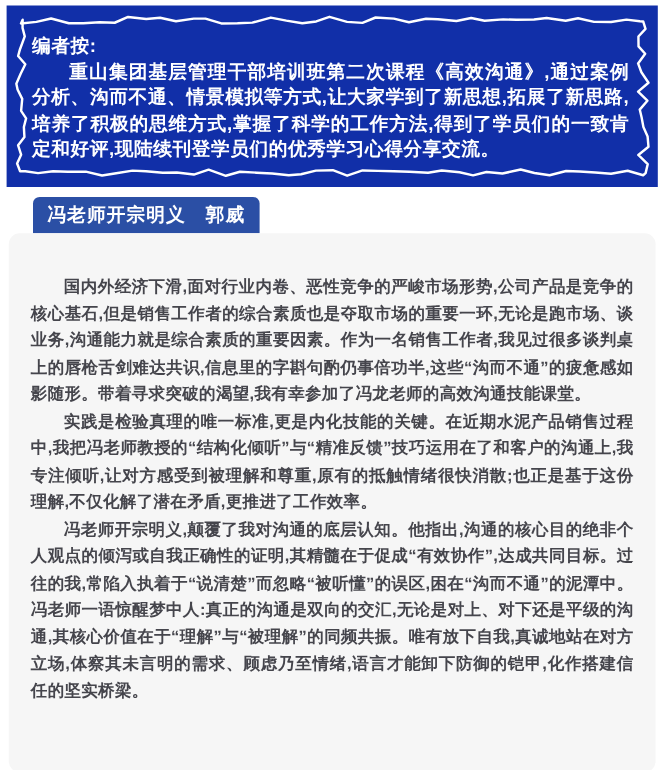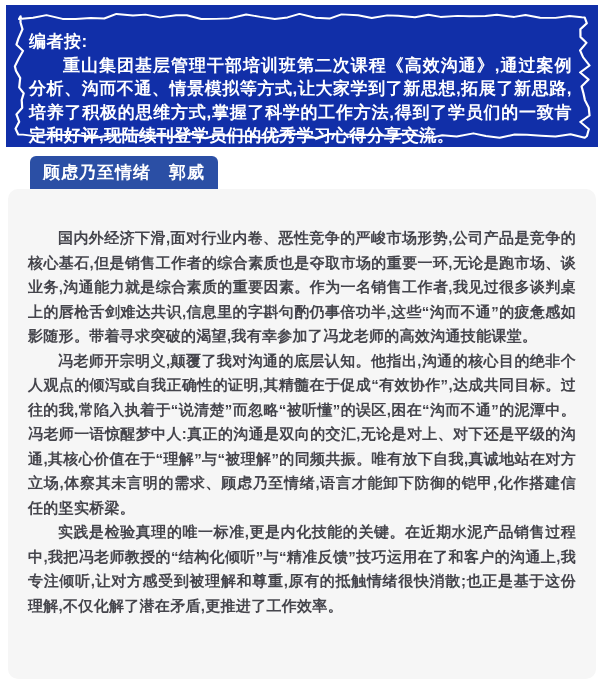--- a/index.html
+++ b/index.html
@@ -12,21 +12,21 @@
   *{box-sizing:border-box;}
   html,body{margin:0;padding:0;}
   body{
     width:604px;height:700px;overflow:hidden;
     background:#ffffff;
     font-family:"Liberation Sans",sans-serif;
   }
   .note-box{
     position:relative;
     margin:5px 6px 0 6px;
-    height:142px;
+    height:165px;
     background:var(--header-bg);
   }
   .note-border{
     position:absolute;left:0;top:0;width:100%;height:100%;
     pointer-events:none;
   }
   .note-content{
     position:relative;
     padding:25px 26px 0 23px;
     color:var(--note-text);
@@ -77,21 +77,21 @@
   <div class="note-box">
     <svg class="note-border" viewBox="0 0 588 162" preserveAspectRatio="none" aria-hidden="true">
       <polygon points="13.0,16.0 26.9,14.6 40.2,11.6 56.2,15.9 69.2,15.9 84.0,14.9 97.6,15.4 109.7,10.2 126.1,12.0 138.6,11.0 152.9,14.1 169.0,11.7 179.6,11.7 193.9,16.0 208.5,15.8 221.9,15.3 238.6,10.8 252.6,13.5 267.0,15.9 279.6,14.2 291.5,10.1 307.4,14.6 321.3,15.5 333.2,10.7 349.7,11.7 363.3,14.9 378.7,11.8 389.5,12.2 406.2,13.9 419.5,11.1 431.6,13.6 448.4,12.4 460.4,12.8 476.2,12.5 487.6,11.2 504.8,13.6 516.0,11.4 530.5,14.6 545.8,14.7 559.7,12.6 571.8,14.0 574.8,14.2 576.9,20.8 570.5,27.7 570.6,36.5 576.6,43.1 570.2,51.7 573.2,59.6 579.6,69.0 570.2,76.9 578.6,85.0 571.7,92.9 573.4,100.0 575.0,108.4 578.8,117.0 579.6,126.1 570.4,133.4 578.9,141.6 577.0,149.6 574.8,151.5 560.8,147.5 545.8,150.1 531.6,149.1 517.4,148.1 505.2,147.7 490.3,151.5 476.6,149.5 464.2,146.4 447.7,150.0 433.3,148.6 421.2,151.6 409.0,148.9 392.9,147.2 380.6,149.2 363.7,148.4 349.6,147.9 335.1,147.6 321.4,147.2 307.5,151.9 294.6,147.0 279.2,147.4 265.9,150.6 254.8,151.6 239.8,149.9 225.8,149.2 210.7,148.4 198.0,152.0 182.4,146.5 169.1,150.9 153.7,149.0 141.0,149.2 125.8,147.9 113.7,147.4 99.0,149.7 86.2,151.8 71.5,148.3 55.3,148.3 42.0,147.9 28.4,149.6 16.9,147.9 12.2,147.9 9.5,141.0 13.1,133.2 10.4,124.8 16.1,117.3 15.6,108.5 17.6,100.8 13.1,94.1 14.1,83.3 9.9,75.0 8.8,69.9 12.7,60.9 16.9,52.4 10.4,45.1 12.1,39.0 16.4,27.6 14.4,20.0 14.5,12.8" fill="none" stroke="#ffffff" stroke-width="2.2" stroke-linejoin="round" stroke-linecap="round"></polygon>
     </svg>
     <div class="note-content">
       <span class="note-label">编者按:</span>
       <p class="note-body">重山集团基层管理干部培训班第二次课程《高效沟通》,通过案例分析、沟而不通、情景模拟等方式,让大家学到了新思想,拓展了新思路,培养了积极的思维方式,掌握了科学的工作方法,得到了学员们的一致肯定和好评,现陆续刊登学员们的优秀学习心得分享交流。</p>
     </div>
   </div>
 
-  <div class="author-badge">顾虑乃至情绪　郭威</div>
+  <div class="author-badge">冯老师开宗明义　郭威</div>
 
   <div class="article-card">
     <p>国内外经济下滑,面对行业内卷、恶性竞争的严峻市场形势,公司产品是竞争的核心基石,但是销售工作者的综合素质也是夺取市场的重要一环,无论是跑市场、谈业务,沟通能力就是综合素质的重要因素。作为一名销售工作者,我见过很多谈判桌上的唇枪舌剑难达共识,信息里的字斟句酌仍事倍功半,这些“沟而不通”的疲惫感如影随形。带着寻求突破的渴望,我有幸参加了冯龙老师的高效沟通技能课堂。</p>
+    <p>实践是检验真理的唯一标准,更是内化技能的关键。在近期水泥产品销售过程中,我把冯老师教授的“结构化倾听”与“精准反馈”技巧运用在了和客户的沟通上,我专注倾听,让对方感受到被理解和尊重,原有的抵触情绪很快消散;也正是基于这份理解,不仅化解了潜在矛盾,更推进了工作效率。</p>
     <p>冯老师开宗明义,颠覆了我对沟通的底层认知。他指出,沟通的核心目的绝非个人观点的倾泻或自我正确性的证明,其精髓在于促成“有效协作”,达成共同目标。过往的我,常陷入执着于“说清楚”而忽略“被听懂”的误区,困在“沟而不通”的泥潭中。冯老师一语惊醒梦中人:真正的沟通是双向的交汇,无论是对上、对下还是平级的沟通,其核心价值在于“理解”与“被理解”的同频共振。唯有放下自我,真诚地站在对方立场,体察其未言明的需求、顾虑乃至情绪,语言才能卸下防御的铠甲,化作搭建信任的坚实桥梁。</p>
-    <p>实践是检验真理的唯一标准,更是内化技能的关键。在近期水泥产品销售过程中,我把冯老师教授的“结构化倾听”与“精准反馈”技巧运用在了和客户的沟通上,我专注倾听,让对方感受到被理解和尊重,原有的抵触情绪很快消散;也正是基于这份理解,不仅化解了潜在矛盾,更推进了工作效率。</p>
   </div>
 
 </div>
 
 </body></html>

